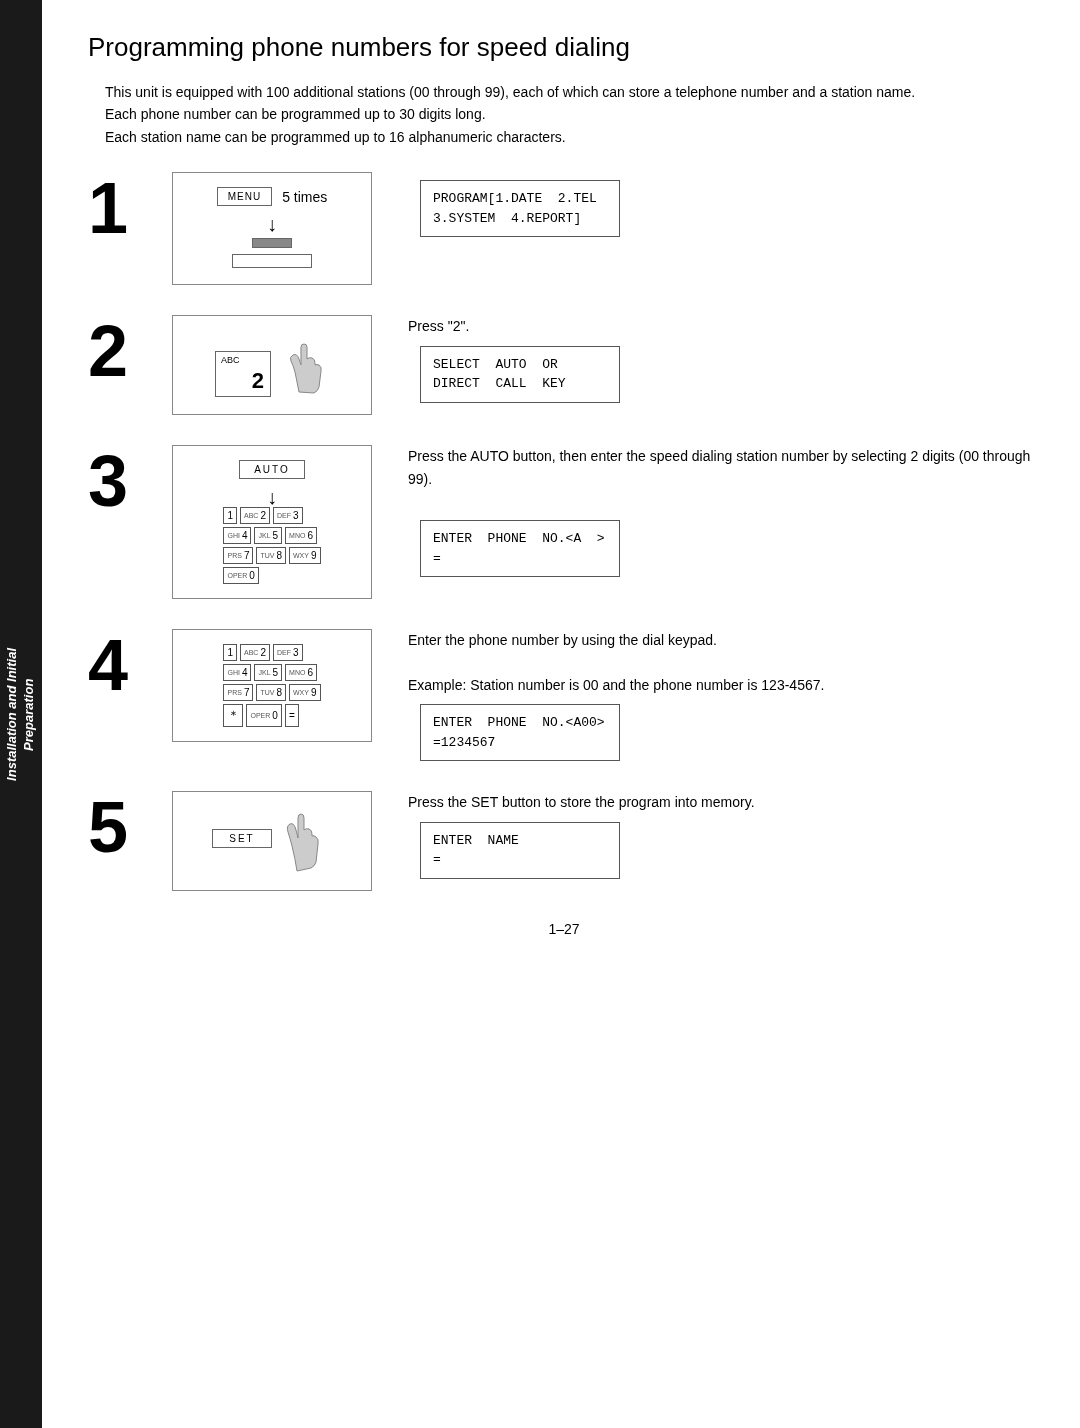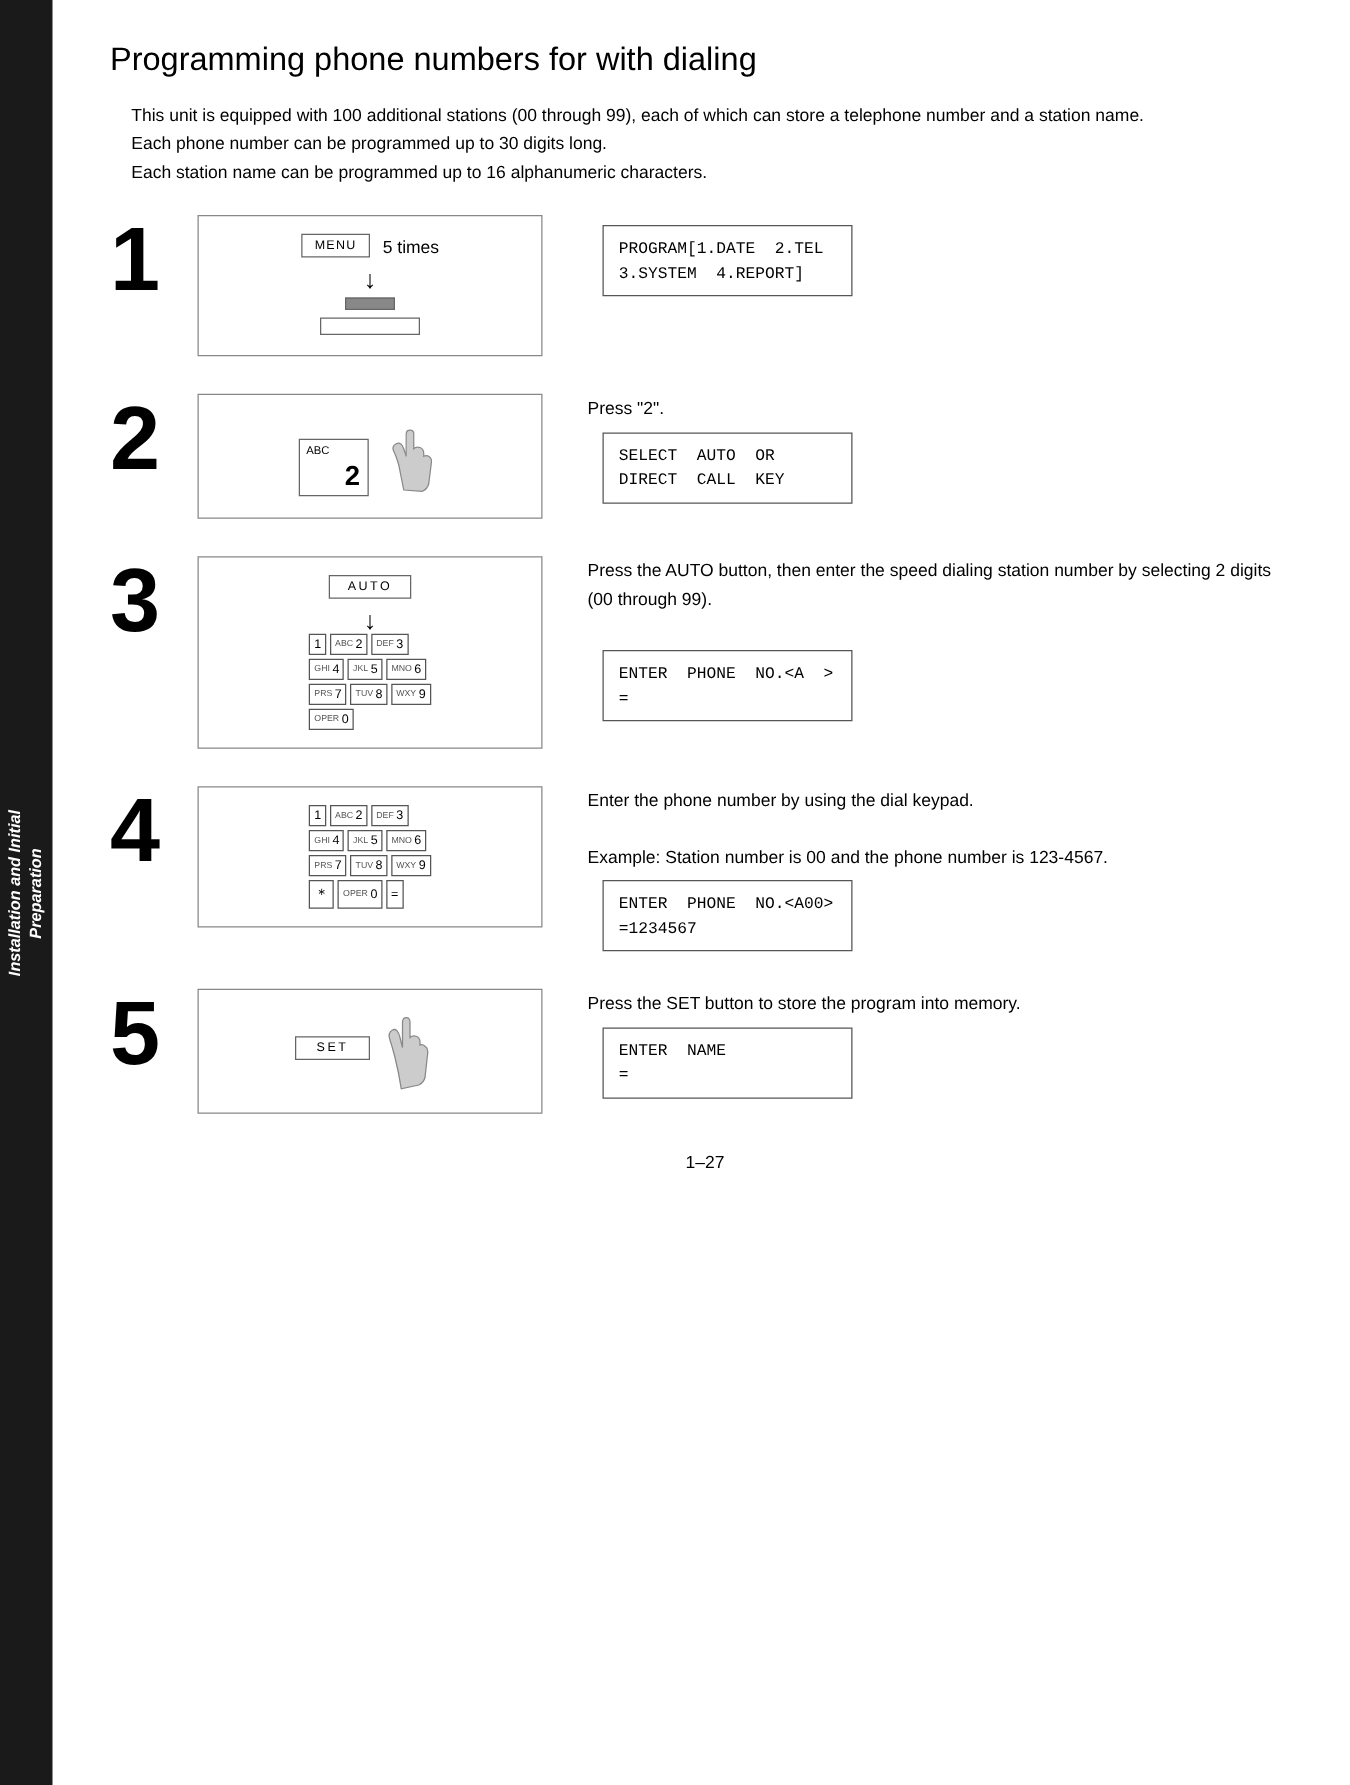--- a/index.html
+++ b/index.html
@@ -69,25 +69,25 @@
       font-size: 72px;
       font-weight: bold;
       font-family: Arial, sans-serif;
       line-height: 1;
       width: 60px;
       flex-shrink: 0;
       margin-top: 0;
     }
 
     .step-diagram {
-      width: 276px;
+      width: 200px;
       flex-shrink: 0;
       border: 1px solid #888;
       padding: 14px 12px;
-      margin-left: 10px;
+      margin-left: 24px;
       min-height: 100px;
       display: flex;
       flex-direction: column;
       align-items: center;
       justify-content: center;
       background: #fff;
     }
 
     .step-description {
       flex: 1;
@@ -240,21 +240,21 @@
   </style>
 </head>
 <body>
 
 <div class="sidebar">
   <div class="sidebar-text">Installation and Initial<br>Preparation</div>
 </div>
 
 <div class="main">
 
-  <h1 class="page-title">Programming phone numbers for with dialing</h1>
+  <h1 class="page-title">Programming phone numbers for speed dialing</h1>
 
   <div class="intro-text">
     <span>This unit is equipped with 100 additional stations (00 through 99), each of which can store a telephone number and a station name.</span><br>
     <span>Each phone number can be programmed up to 30 digits long.</span><br>
     <span>Each station name can be programmed up to 16 alphanumeric characters.</span>
   </div>
 
   <div class="step">
     <div class="step-number">1</div>
     <div class="step-diagram">

